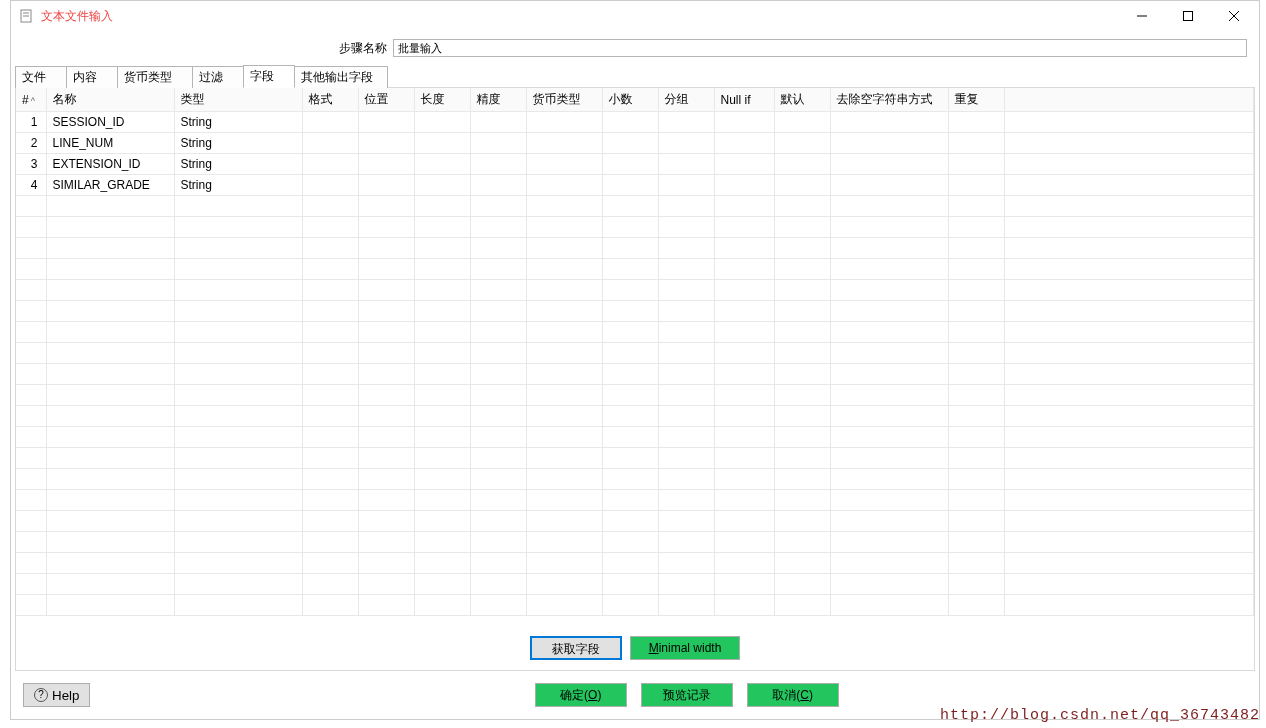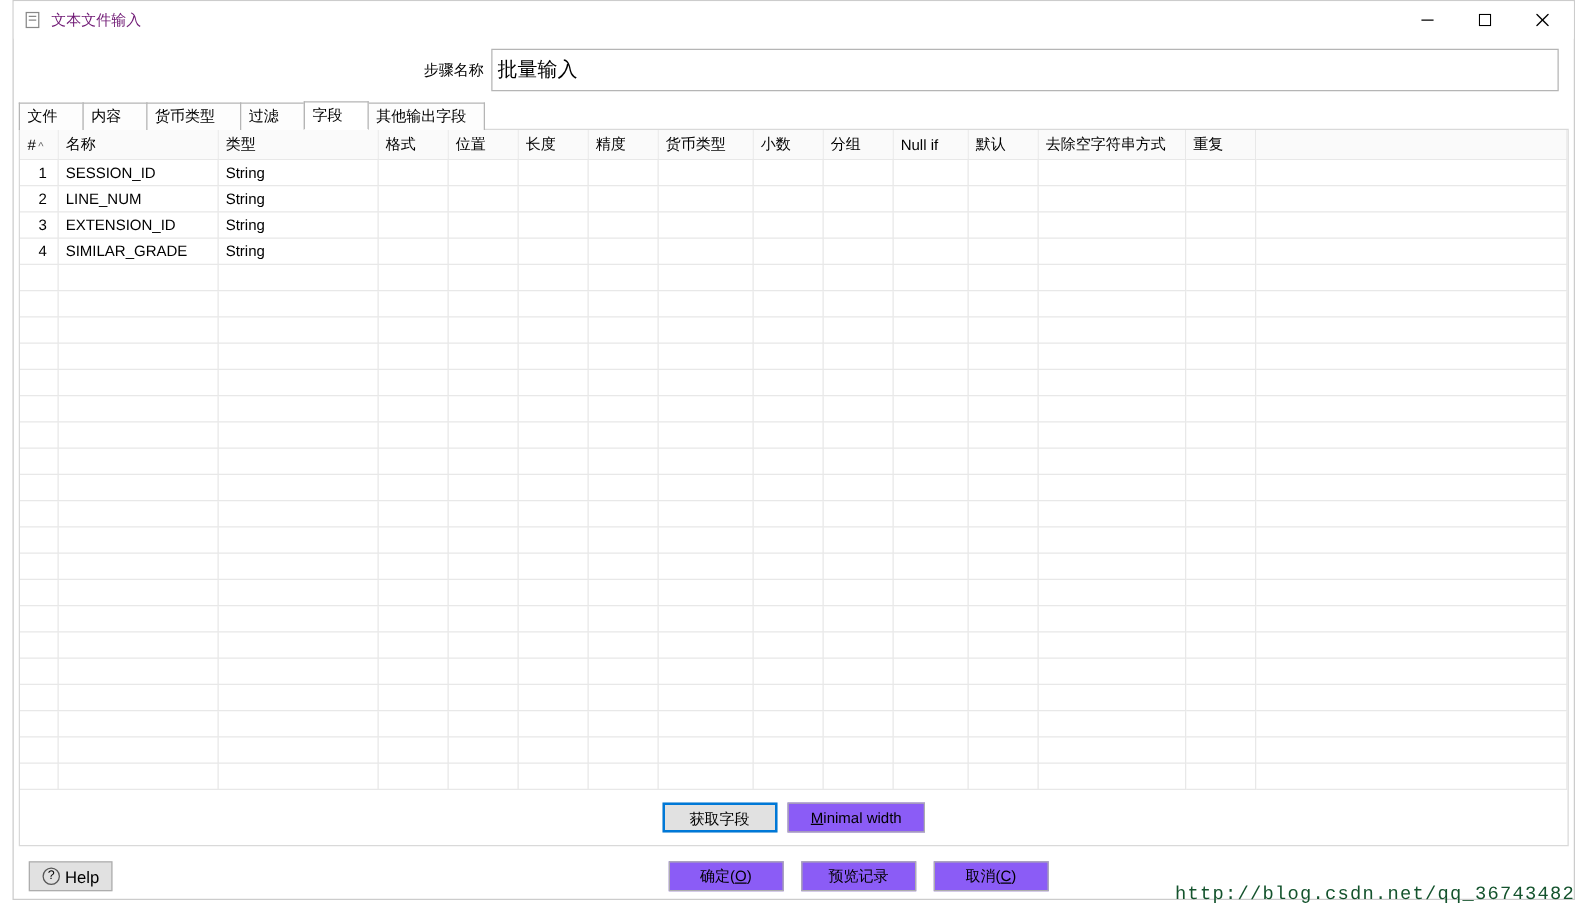--- a/index.html
+++ b/index.html
@@ -29,41 +29,41 @@
   padding: 0 2px 0 8px;
   background: #fff;
 }
 .titlebar .app-icon {
   width: 16px; height: 16px;
   margin-right: 6px;
   display: inline-flex;
   align-items: center; justify-content: center;
   color: #666;
 }
-.titlebar .title-text { flex: 0 0 auto; color: #701a75; }
+.titlebar .title-text { flex: 0 0 auto; color: #ef4444; }
 .titlebar .spacer { flex: 1; }
 .win-controls { display: flex; }
 .win-btn {
   width: 46px; height: 30px;
   display: flex; align-items: center; justify-content: center;
   color: #000;
 }
 .win-btn svg { stroke: #000; }
 .step-row {
   display: flex; align-items: center;
   padding: 8px 12px 10px 12px;
 }
 .step-row .lbl { width: 370px; text-align: right; padding-right: 6px; }
 .step-row input {
   flex: 1;
-  height: 34px;
+  height: 18px;
   border: 1px solid #b5b5b5;
   padding: 0 4px;
   font-family: inherit;
-  font-size: 16px;
+  font-size: 11px;
 }
 .tabstrip {
   display: flex;
   align-items: flex-end;
   padding-left: 4px;
   height: 20px;
 }
 .tab {
   border: 1px solid #b5b5b5;
   border-bottom: none;
@@ -116,21 +116,21 @@
 .col-s { width: 56px; }
 .col-m { width: 60px; }
 .col-l { width: 118px; }
 .sort-icon { font-size: 9px; color: #666; margin-left: 2px; }
 .mid-buttons {
   display: flex; justify-content: center; gap: 8px;
   padding: 10px 0;
 }
 .btn {
   border: 1px solid #adadad;
-  background: #8b5cf6;
+  background: #22c55e;
   padding: 3px 18px;
   font-family: inherit;
   font-size: 12px;
   min-width: 92px;
   height: 24px;
   text-align: center;
 }
 .btn.primary { border: 2px solid #0078d7; background: #e1e1e1; }
 .bottom-row {
   display: flex; align-items: center;
@@ -149,21 +149,21 @@
   border: 1px solid #555; border-radius: 50%;
   font-size: 10px; line-height: 1;
 }
 .bottom-center {
   flex: 1;
   display: flex; justify-content: center; gap: 14px; margin-left: 36px;
 }
 .watermark {
   position: absolute;
   right: 6px; bottom: 4px;
-  color: #14532d;
+  color: #7f1d1d;
   font-family: "Courier New", monospace;
   font-size: 15px;
   letter-spacing: 1px;
   pointer-events: none;
 }
 u.alt { text-decoration: underline; }
 </style>
 </head>
 <body>
 

